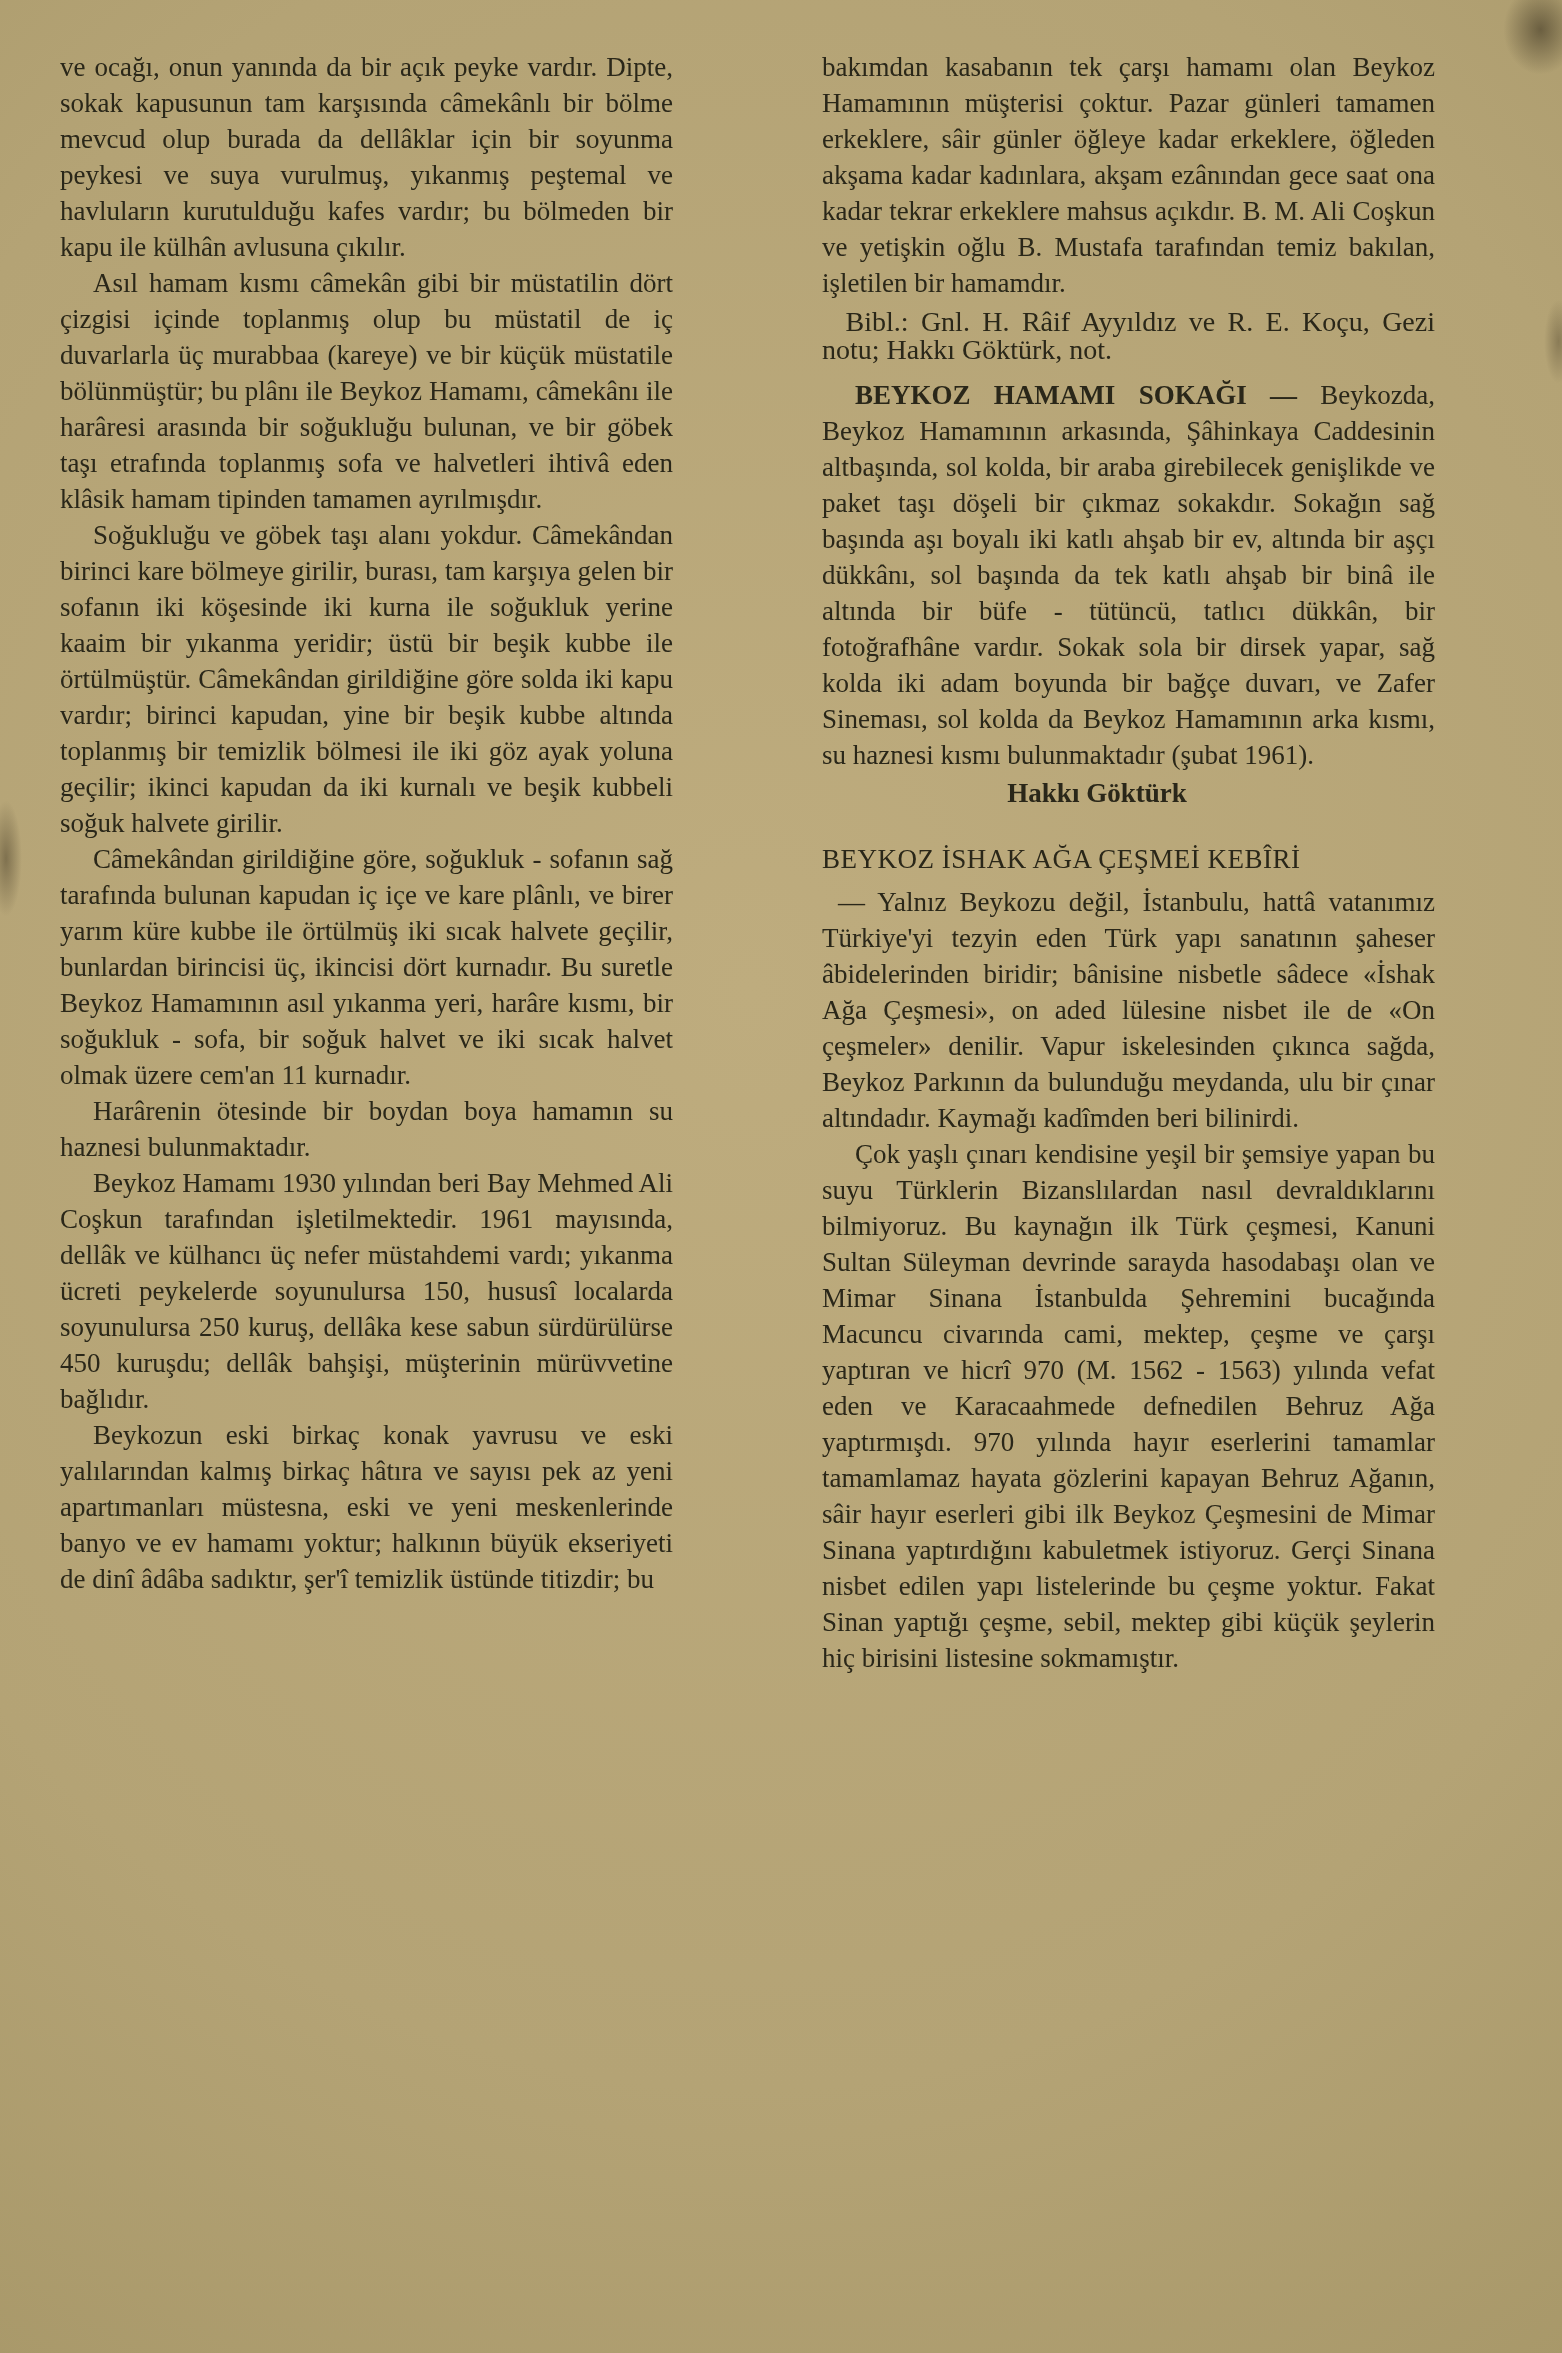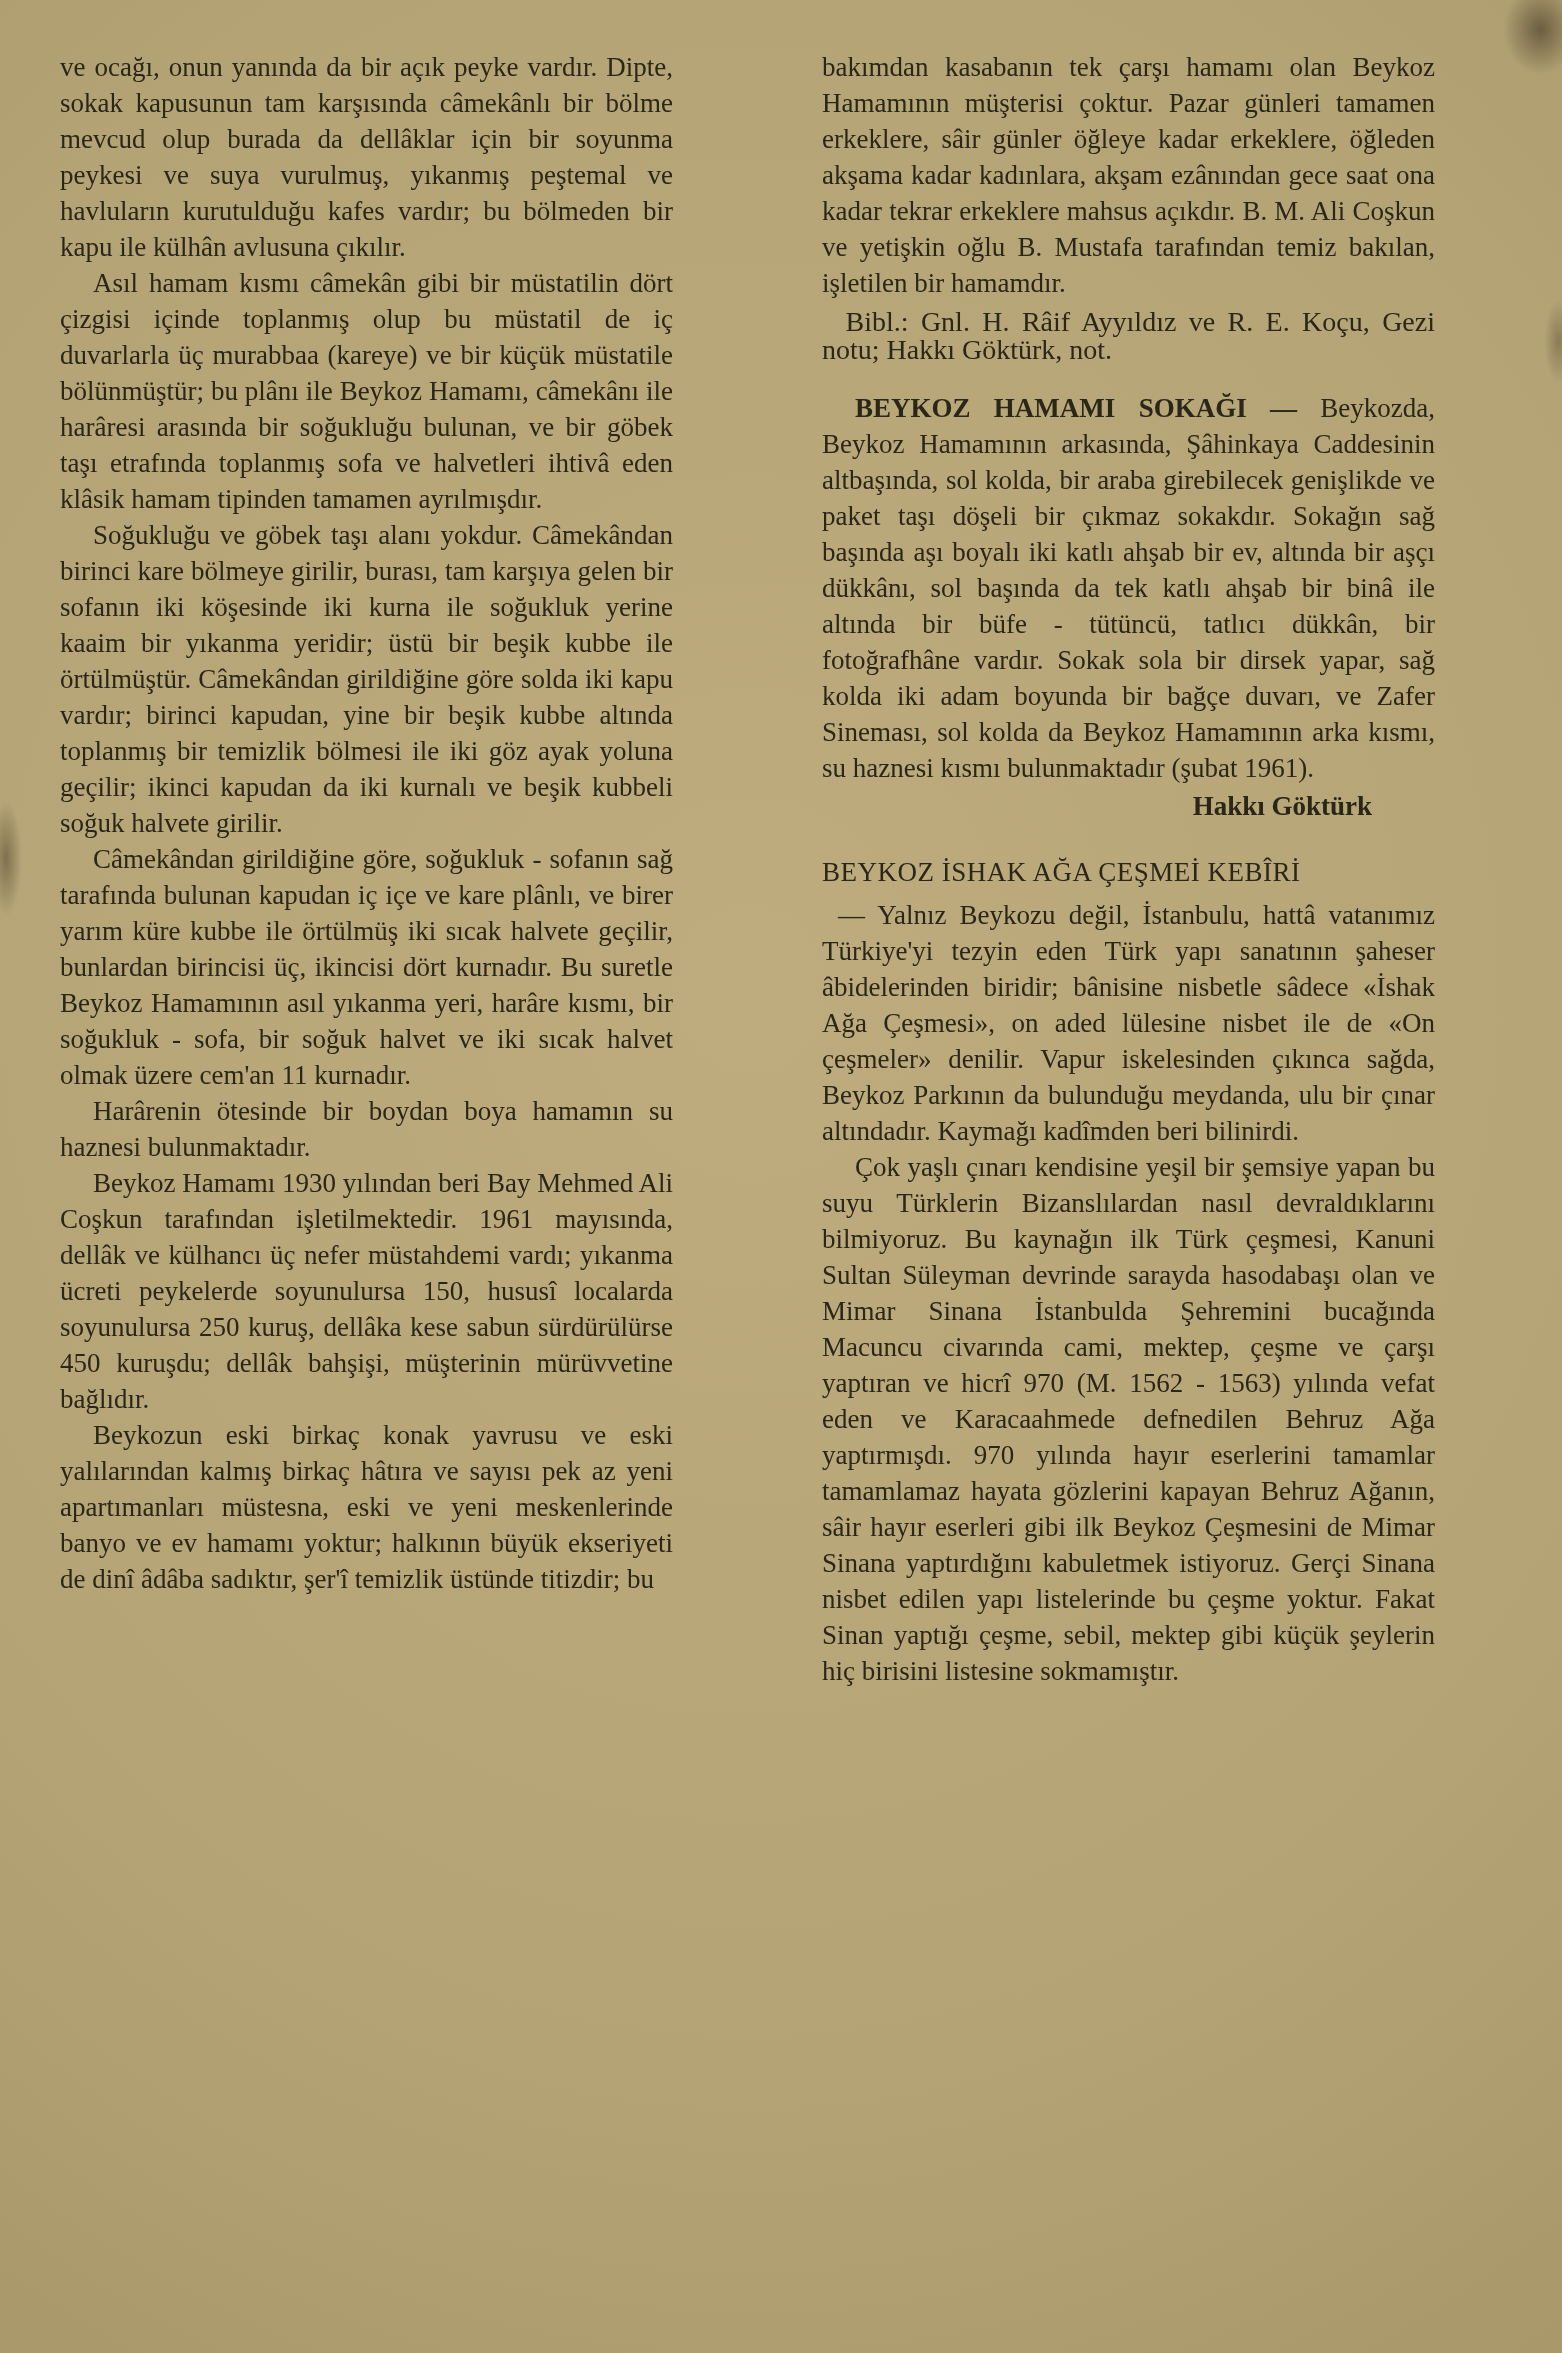--- a/index.html
+++ b/index.html
@@ -63,25 +63,25 @@
   .indent { text-indent: 33px; }
   .dash-para { text-indent: 16px; }
 
   .bibl {
     font-size: 28px;
     line-height: 28px;
     text-indent: 23.5px;
     margin: 6.4px 0 5.3px 0;
   }
 
-  .entry-lead { margin-top: 26px; }
+  .entry-lead { margin-top: 13px; }
   .bold { font-weight: bold; }
 
   .signature {
-    text-align: right;
+    text-align: center;
     font-weight: bold;
     padding-right: 63px;
     margin-top: 2.1px;
   }
 
   .centered-heading {
     text-align: left;
     font-weight: normal;
     text-indent: 0;
     margin: 30px 0 7.5px 0;

